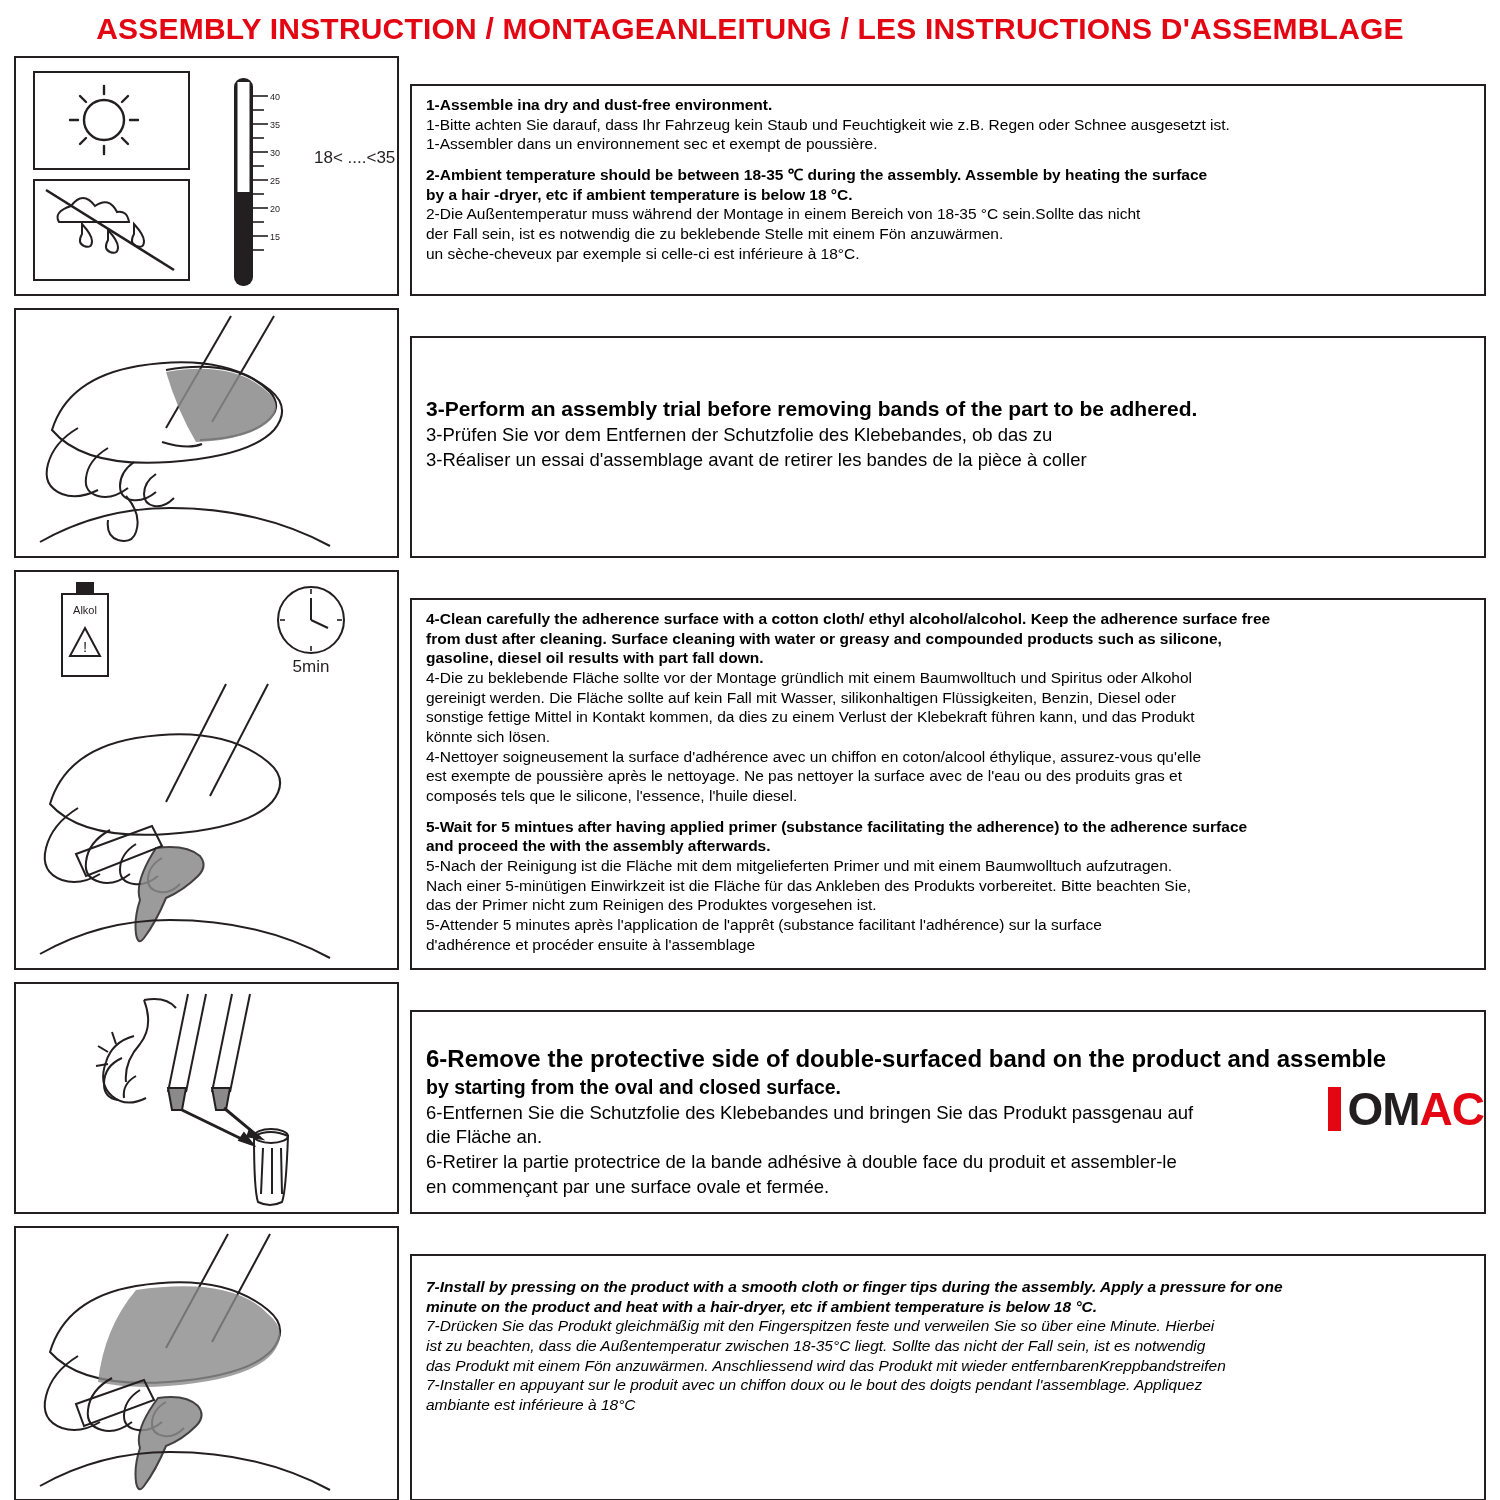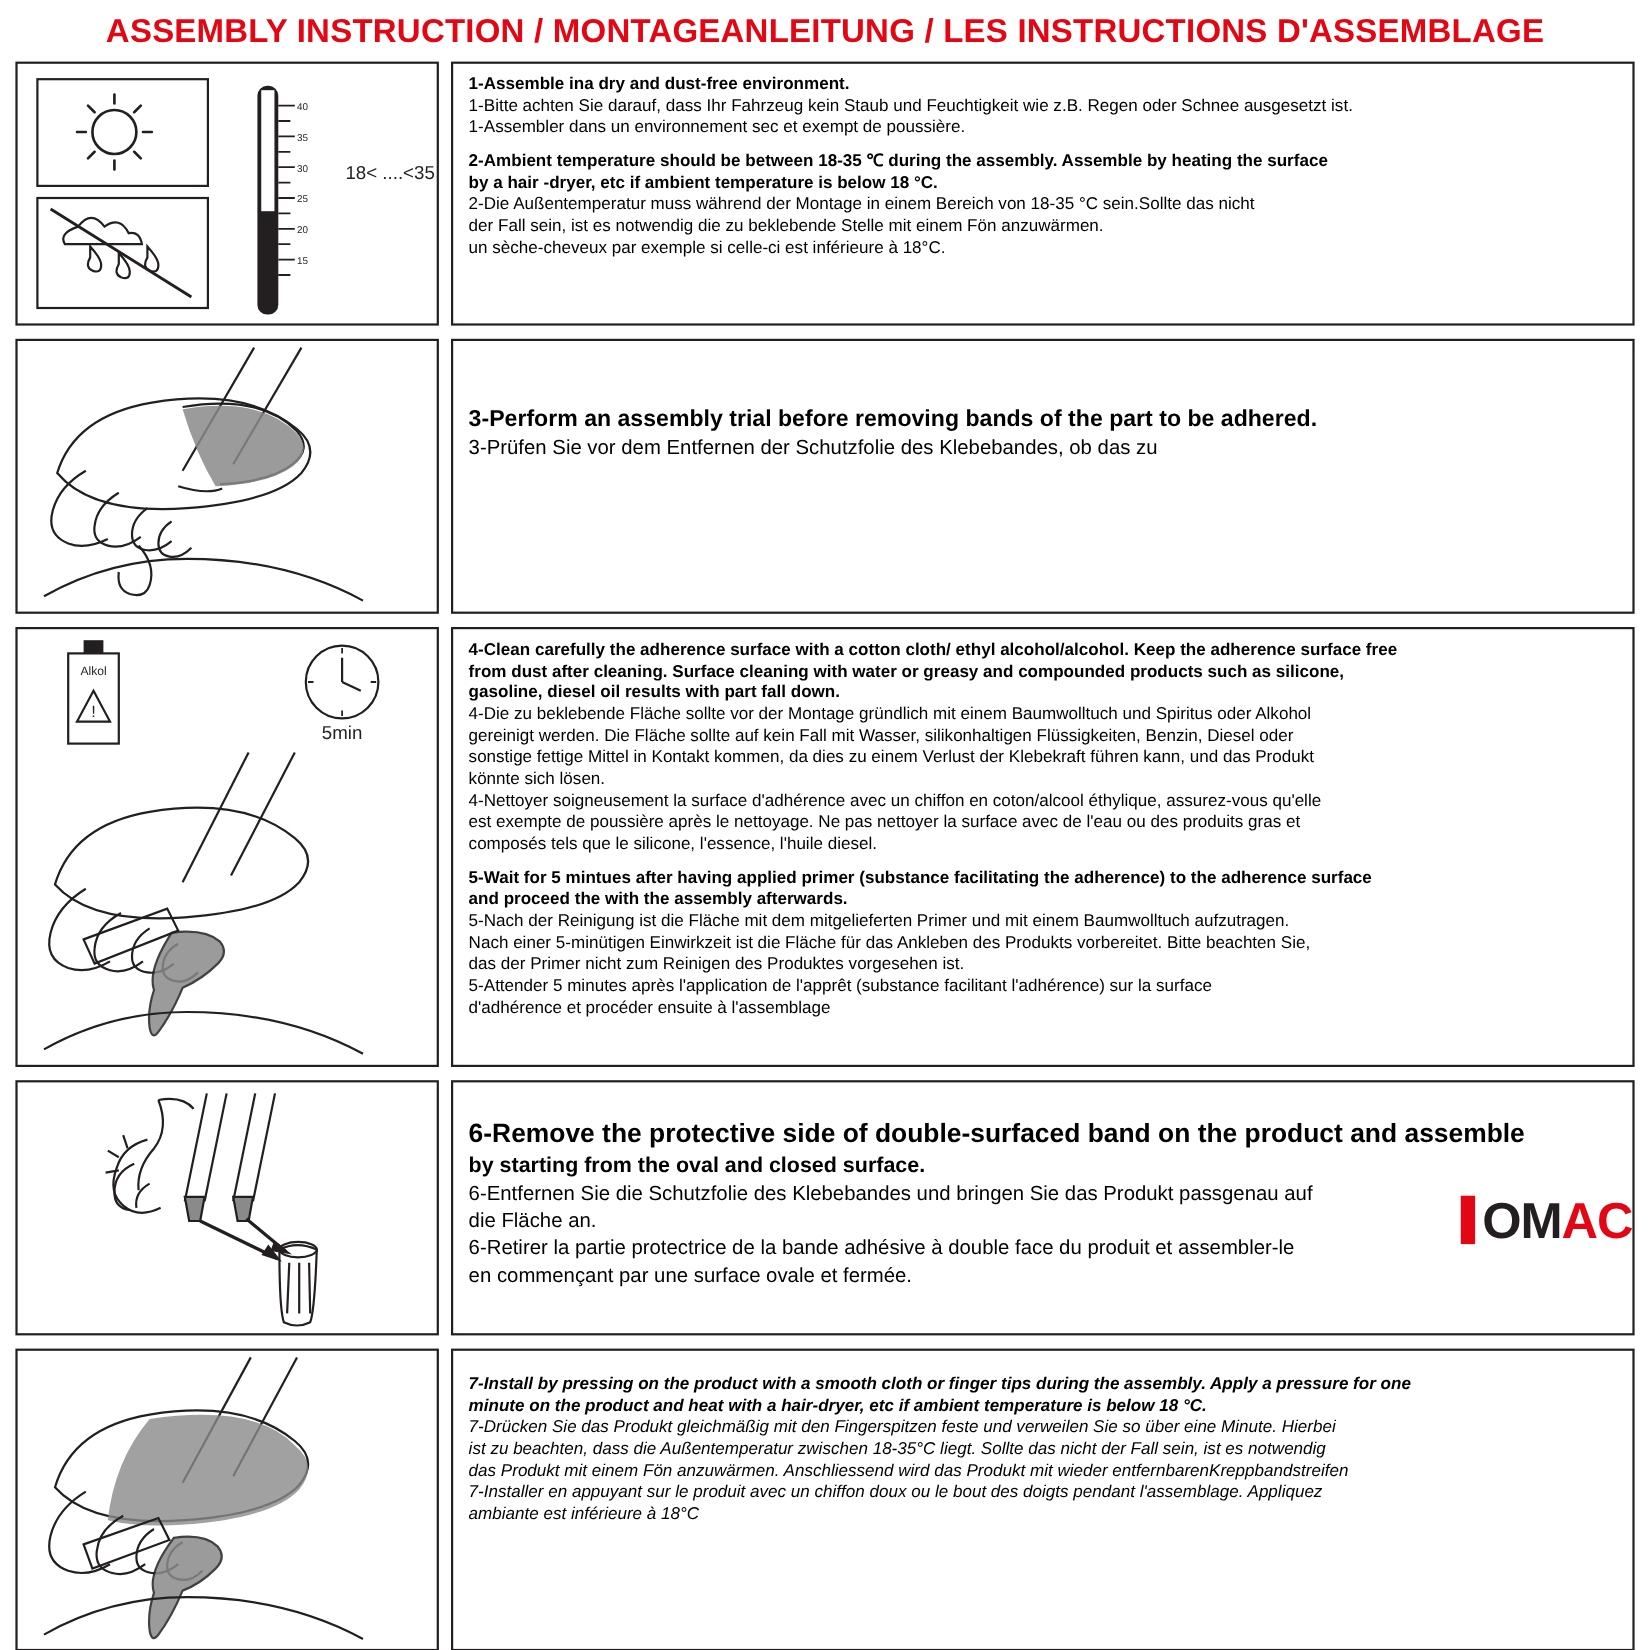--- a/index.html
+++ b/index.html
@@ -17,21 +17,21 @@
     font-size:30px;
     letter-spacing:.2px;
     text-align:center;
     padding:12px 0 10px 0;
     white-space:nowrap;
   }
   .rows{display:flex;flex-direction:column;gap:12px;}
   .row{display:flex;gap:11px;align-items:stretch;}
   .cell{border:2px solid #231f20;box-sizing:border-box;background:#fff;}
   .img-cell{width:385px;flex:0 0 385px;position:relative;overflow:hidden;}
-  .txt-cell{flex:1 1 auto;position:relative;padding:9px 4px 9px 14px;overflow:hidden;}
+  .txt-cell{flex:1 1 auto;position:relative;padding:9px 4px 9px 14px;overflow:hidden;margin-top:28px;}
   .txt-cell p{margin:0;}
   .b{font-weight:bold;}
   .t13{font-size:15.5px;line-height:1.27;}
   .t15{font-size:18.5px;line-height:1.33;}
   .gap{height:11px;}
   .r1 .img-cell{height:240px;}
   .r2 .img-cell{height:250px;}
   .r3 .img-cell{height:400px;}
   .r4 .img-cell{height:232px;}
   .r5 .img-cell{height:275px;}
@@ -146,20 +146,21 @@
           </g>
           <g fill="none" stroke="#231f20" stroke-width="2">
             <path d="M24 232 q60 -34 130 -34 q90 0 160 38"></path>
           </g>
         </svg>
       </div>
       <div class="cell txt-cell">
         <div class="t15" style="margin-top:48px;">
           <p class="b" style="font-size:21px;">3-Perform an assembly trial before removing bands of the part to be adhered.</p>
           <p>3-Prüfen Sie vor dem Entfernen der Schutzfolie des Klebebandes, ob das zu</p>
+          <p>3-Réaliser un essai d'assemblage avant de retirer les bandes de la pièce à coller</p>
         </div>
       </div>
     </div>
 
     <div class="row r3">
       <div class="cell img-cell">
         <svg viewBox="0 0 385 400" width="385" height="400">
 
           <g>
             <rect x="60" y="10" width="18" height="12" fill="#231f20"></rect>

